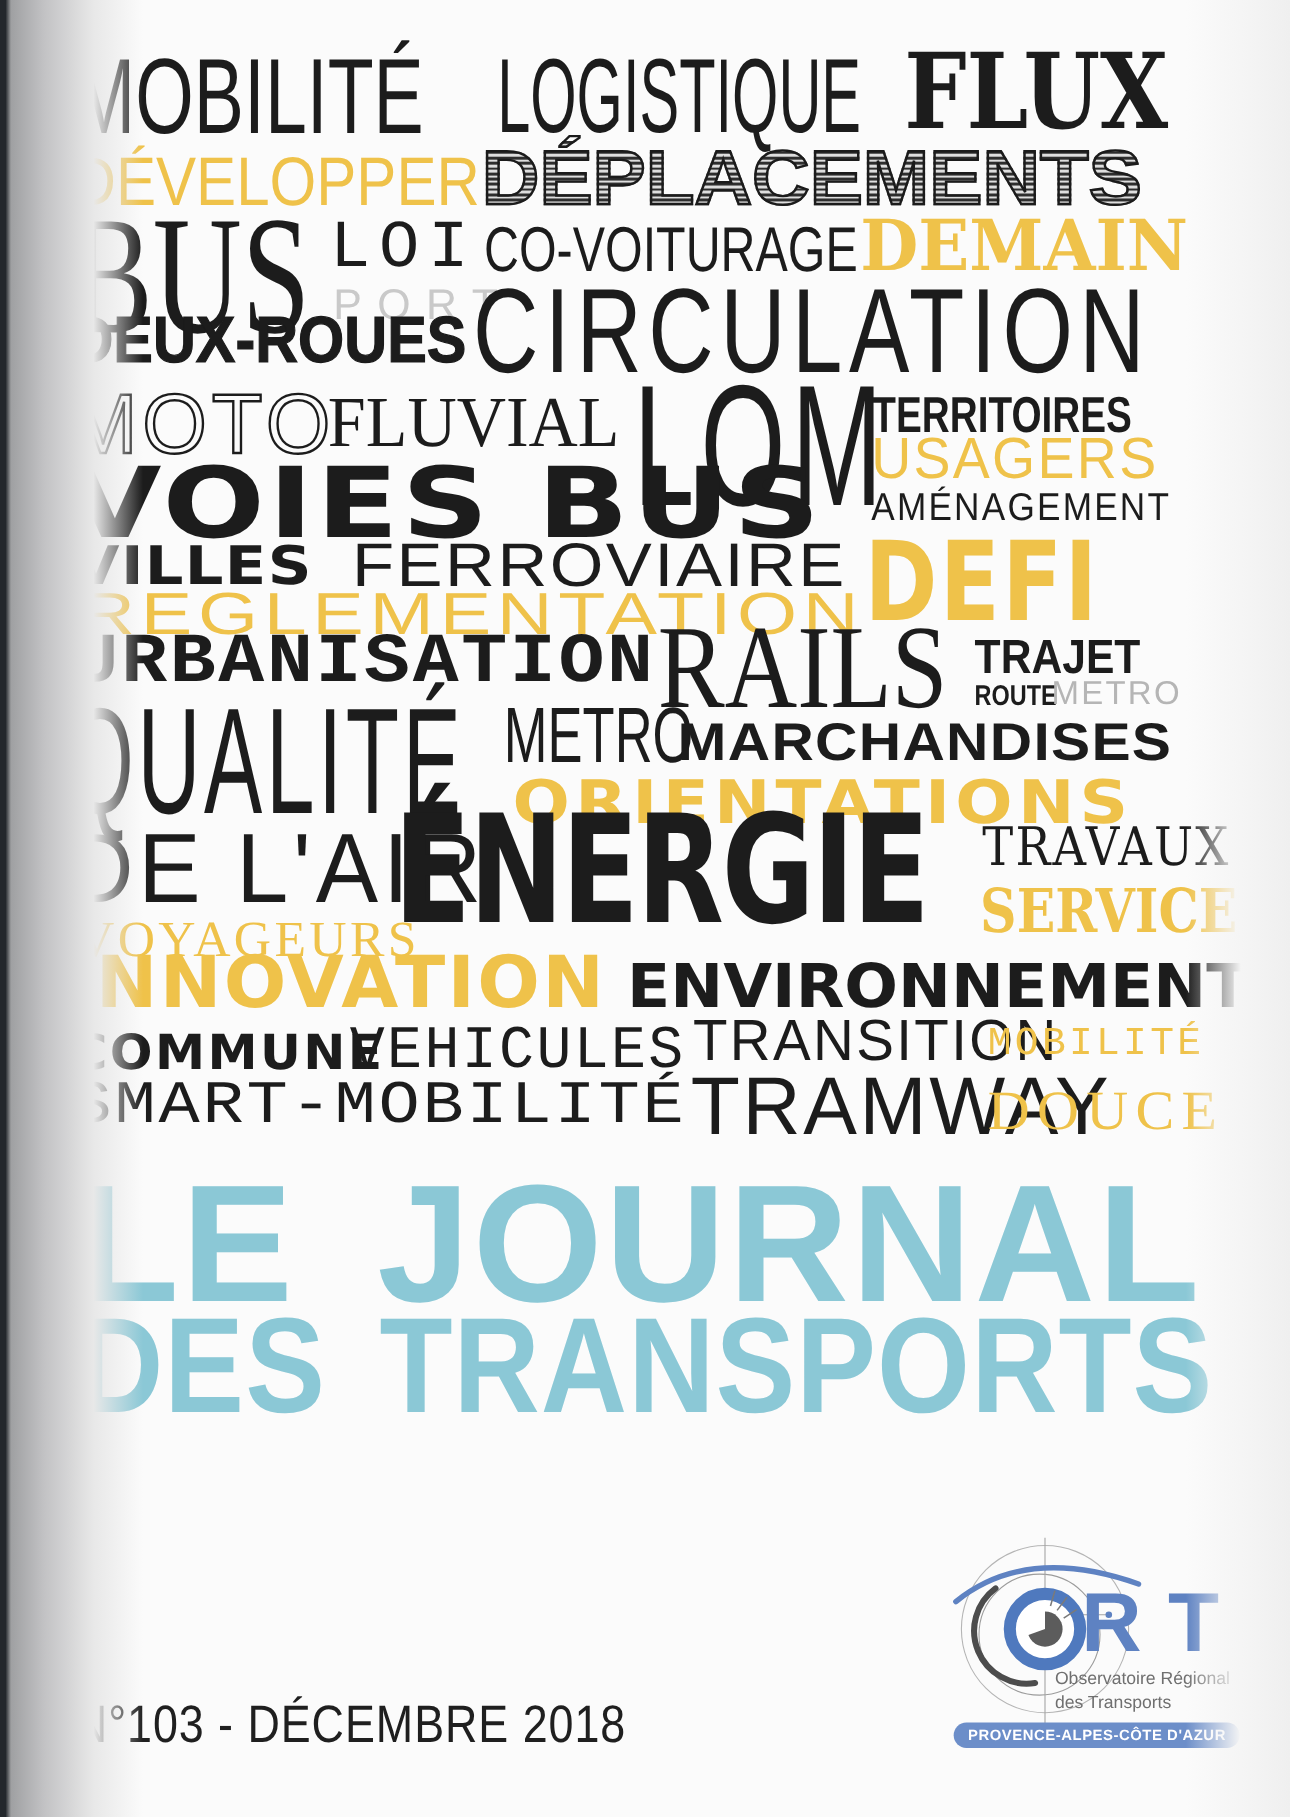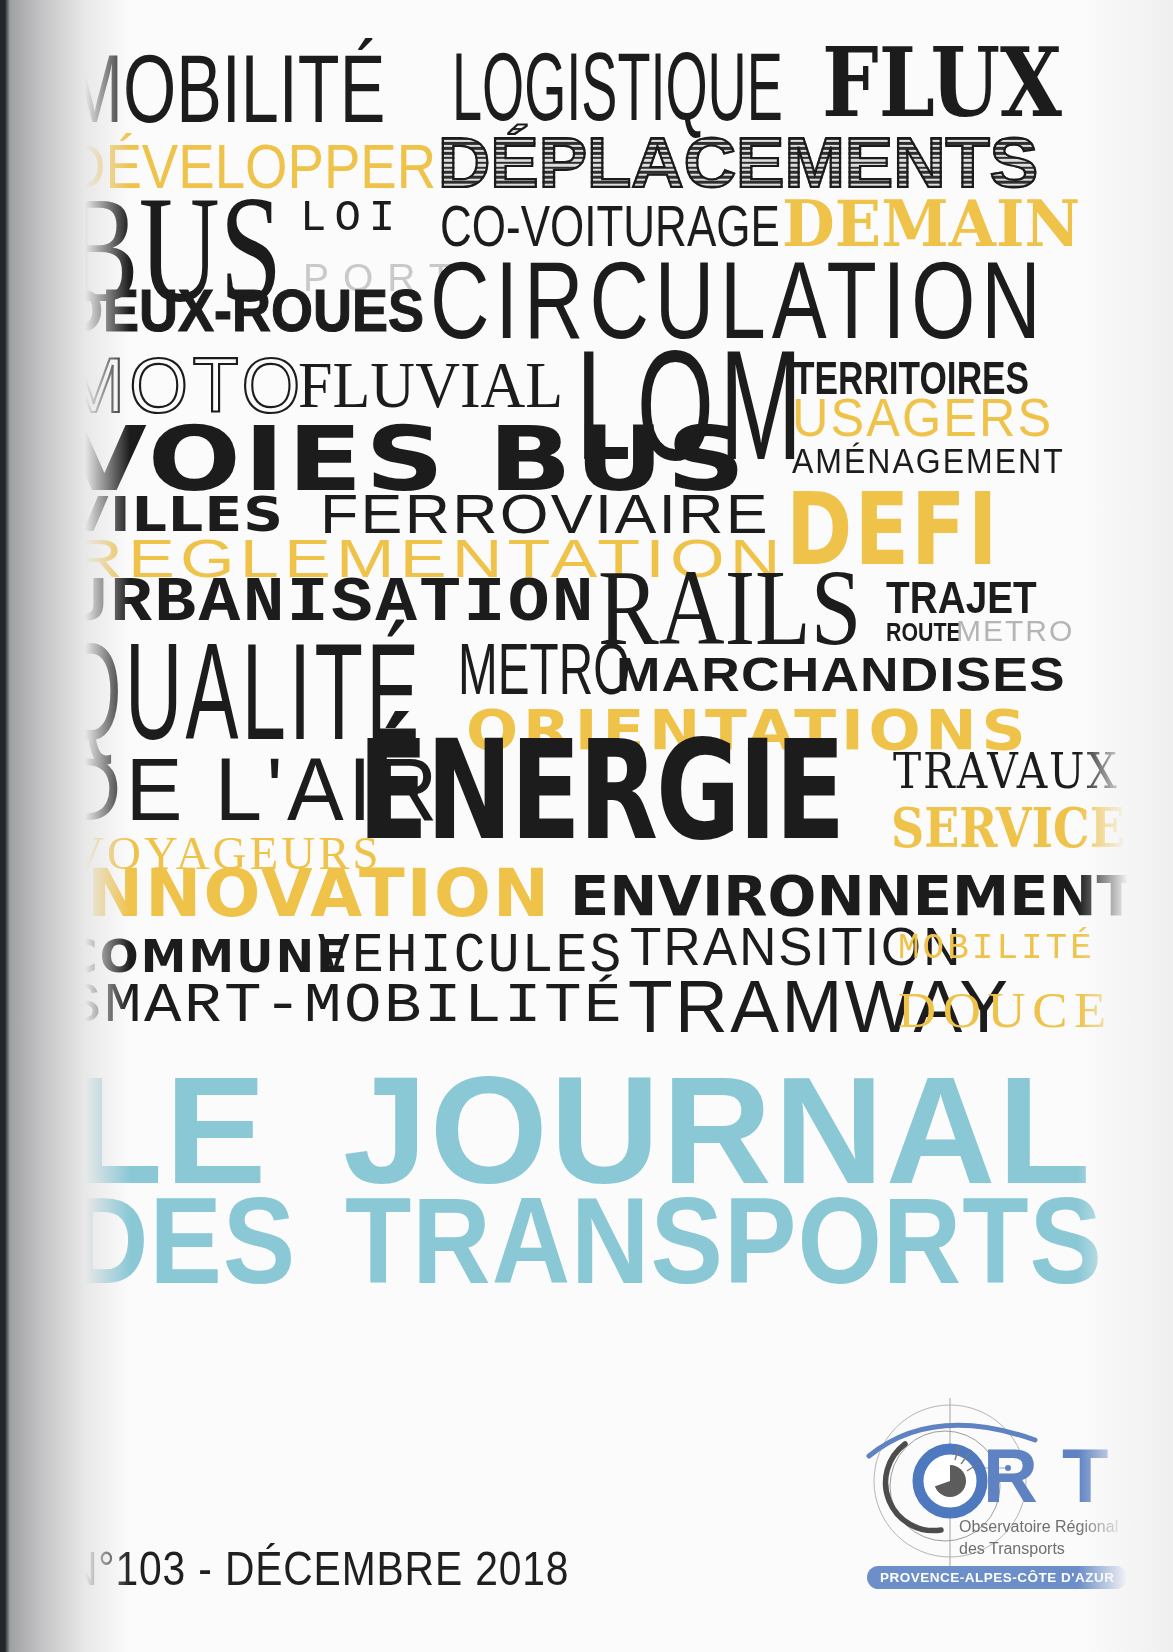--- a/index.html
+++ b/index.html
@@ -31,21 +31,21 @@
   .hatch{color:#8f8f8f;-webkit-text-stroke:1.8px #1b1b1b;
     background:repeating-linear-gradient(180deg,#2e2e2e 0 2px,#dedede 2px 4px);
     -webkit-background-clip:text;background-clip:text;-webkit-text-fill-color:transparent;}
 
   .wd-mobilite{left:66px;top:40px;font-size:72px;transform:scale(.95,1.35);}
   .wd-logistique{left:452px;top:39px;font-size:66px;transform:scale(.82,1.45);}
   .wd-flux{left:822px;top:36px;font-size:76px;transform:scale(1.05,1.25);}
   .wd-developper{left:66px;top:135px;font-size:52px;transform:scale(1.05,1.2);}
   .wd-deplacements{left:438px;top:128px;font-size:58px;transform:scale(1.25,1.2);}
   .wd-bus{left:64px;top:174px;font-size:118px;transform:scale(.95,1.3);}
-  .wd-loi{left:300px;top:196px;font-size:44px;letter-spacing:8px;text-align:center;}
+  .wd-loi{left:300px;top:196px;font-size:61px;letter-spacing:8px;text-align:center;}
   .wd-port{left:303px;top:258px;font-size:39px;letter-spacing:14px;color:#c9c9c9;}
   .wd-covoiturage{left:440px;top:198px;font-size:50px;transform:scale(.88,1.15);}
   .wd-demain{left:782px;top:192px;font-size:58px;transform:scale(1.05,1.1);}
   .wd-deuxroues{left:64px;top:280px;font-size:54px;transform:scale(1,1.1);-webkit-text-stroke:1px #1b1b1b;}
   .wd-circulation{left:430px;top:246px;font-size:84px;letter-spacing:6px;transform:scale(.98,1.3);}
   .wd-moto{left:62px;top:347px;font-size:70px;letter-spacing:4px;transform:scale(1.08,1.1);}
   .wd-fluvial{left:298px;top:352px;font-size:62px;transform:scale(1,1.05);}
   .wd-lom{left:576px;top:327px;font-size:108px;letter-spacing:6px;transform:scale(.92,1.45);}
   .wd-territoires{left:793px;top:355px;font-size:40px;transform:scale(.88,1.15);}
   .wd-usagers{left:792px;top:392px;font-size:48px;letter-spacing:2px;transform:scale(1.05,1.1);}

